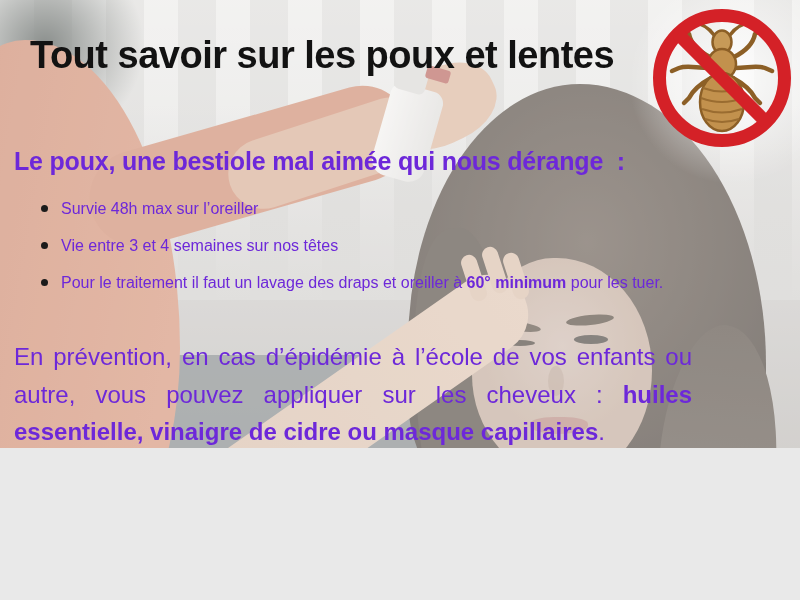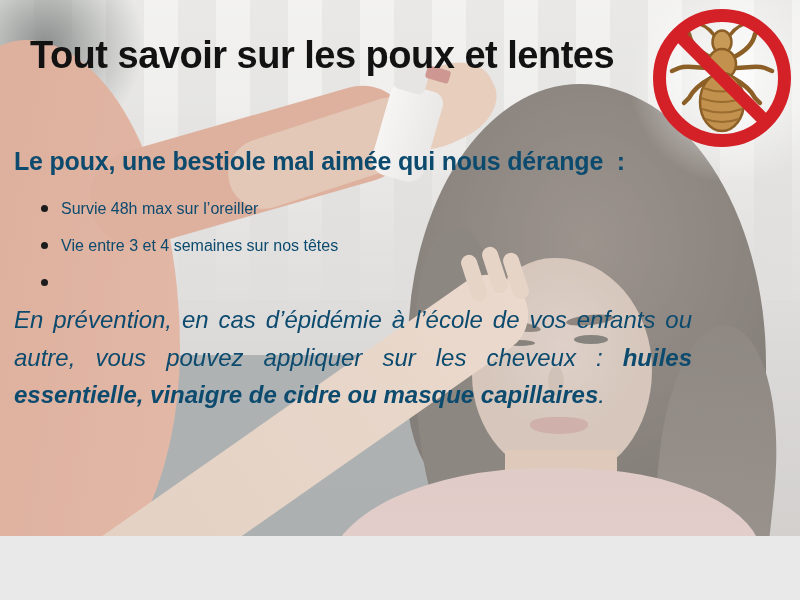--- a/index.html
+++ b/index.html
@@ -1,17 +1,17 @@
 <!DOCTYPE html>
 <html><head>
 <meta charset="utf-8">
 <style>
   html,body{margin:0;padding:0;background:#e9e9e9;}
   .stage{
-    position:relative;width:800px;height:536px;overflow:hidden;
+    position:relative;width:800px;height:448px;overflow:hidden;
     font-family:"Liberation Sans","DejaVu Sans",sans-serif;
     background:#c9c8c6;
   }
   .stage *{box-sizing:border-box;}
   .ph{position:absolute;}
   .ph-base{inset:0;background:linear-gradient(180deg,#e5e4e2 0%,#d6d5d3 30%,#c3c0bd 68%,#b6b2ae 100%);}
   .ph-stripes{left:0;top:0;width:800px;height:300px;
     background:repeating-linear-gradient(90deg,#f0efed 0 34px,#d0cfcc 34px 72px);opacity:.5;}
   .ph-stripefade{left:0;top:0;width:800px;height:300px;
     background:linear-gradient(180deg,rgba(210,209,207,0) 35%,#cccac7 100%);}
@@ -51,26 +51,26 @@
   .ph-bottle{left:380px;top:86px;width:54px;height:94px;
     background:linear-gradient(90deg,#f1efed,#dbd9d6);border-radius:12px 12px 16px 16px;transform:rotate(16deg);}
   .ph-cap{left:396px;top:62px;width:32px;height:30px;background:#d6d4d1;border-radius:6px;transform:rotate(16deg);}
   .ph-nozzle{left:426px;top:68px;width:24px;height:13px;background:#b0524a;border-radius:3px;transform:rotate(16deg);}
   .ph-overlay{inset:0;background:rgba(255,255,255,0.40);}
   .ph-icon-glow{left:628px;top:-25px;width:210px;height:210px;
     background:radial-gradient(circle,rgba(255,255,255,.85) 0%,rgba(255,255,255,0) 70%);}
   .badge{position:absolute;left:646px;top:2px;width:152px;height:152px;}
   .title{position:absolute;left:30px;top:34px;margin:0;font-size:38px;font-weight:700;
     color:#121212;letter-spacing:-.5px;white-space:nowrap;}
-  .content{position:absolute;left:14px;top:147px;width:678px;color:#0c4a6e;}
+  .content{position:absolute;left:14px;top:147px;width:678px;color:#6d28d9;}
   .lead{margin:0 0 14px 0;font-size:25px;font-weight:700;letter-spacing:-.2px;}
   .bullet{position:relative;padding-left:47px;font-size:16px;line-height:37px;}
   .bullet .dot{position:absolute;left:27px;top:15px;width:7px;height:7px;border-radius:50%;background:#1b1b1b;}
   .just{text-align:justify;}
-  .para{margin:37px 0 0 0;font-size:24px;line-height:37.5px;text-align:justify;font-style:italic;}
+  .para{margin:37px 0 0 0;font-size:24px;line-height:37.5px;text-align:justify;}
   strong{font-weight:700;}
 </style>
 </head>
 <body>
 
 <div class="stage">
 
   <div class="ph ph-base"></div>
   <div class="ph ph-stripes"></div>
   <div class="ph ph-stripefade"></div>
@@ -131,19 +131,20 @@
       <span>Survie 48h max sur l’oreiller</span>
     </div>
 
     <div class="bullet">
       <span class="dot"></span>
       <span>Vie entre 3 et 4 semaines sur nos têtes</span>
     </div>
 
     <div class="bullet just">
       <span class="dot"></span>
+      <span><span>Pour le traitement il faut un lavage des draps et oreiller à </span><strong>60° minimum</strong><span> pour les tuer.</span></span>
     </div>
 
 
     <p class="para"><span>En prévention, en cas d’épidémie à l’école de vos enfants ou autre, vous pouvez appliquer sur les cheveux : </span><strong>huiles essentielle, vinaigre de cidre ou masque capillaires</strong><span>.</span></p>
   </div>
 
 </div>
 
 </body></html>

